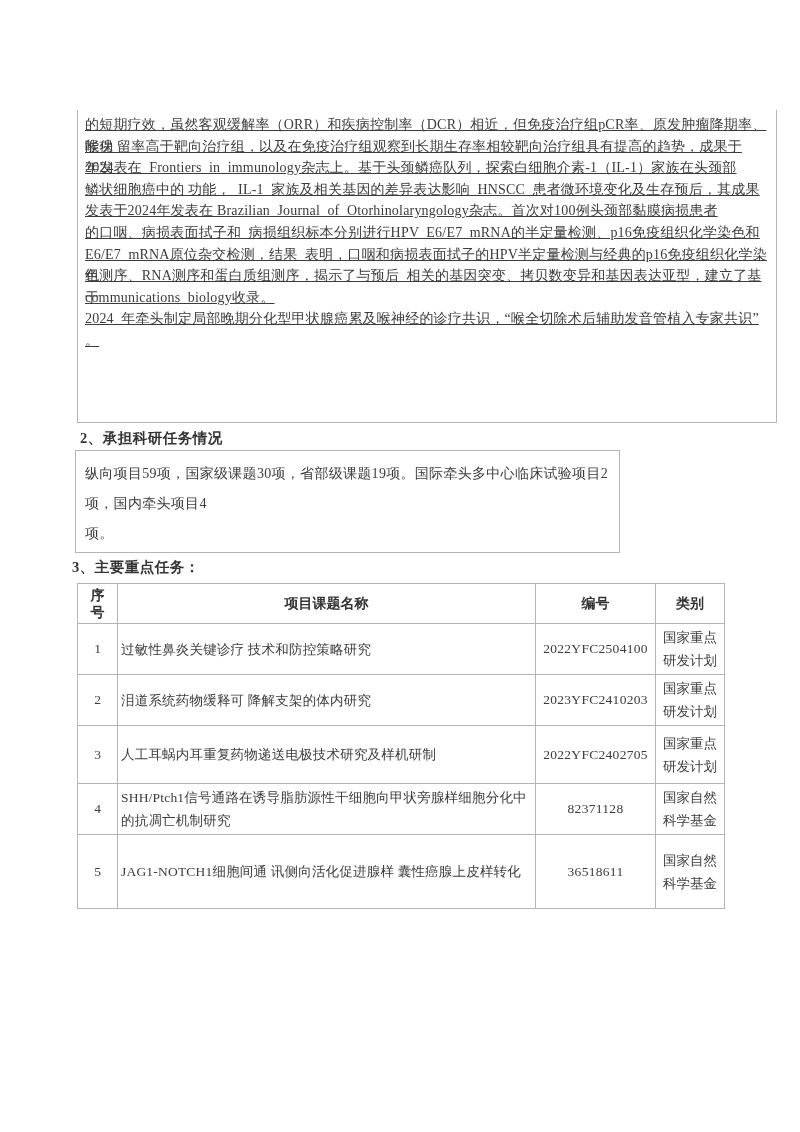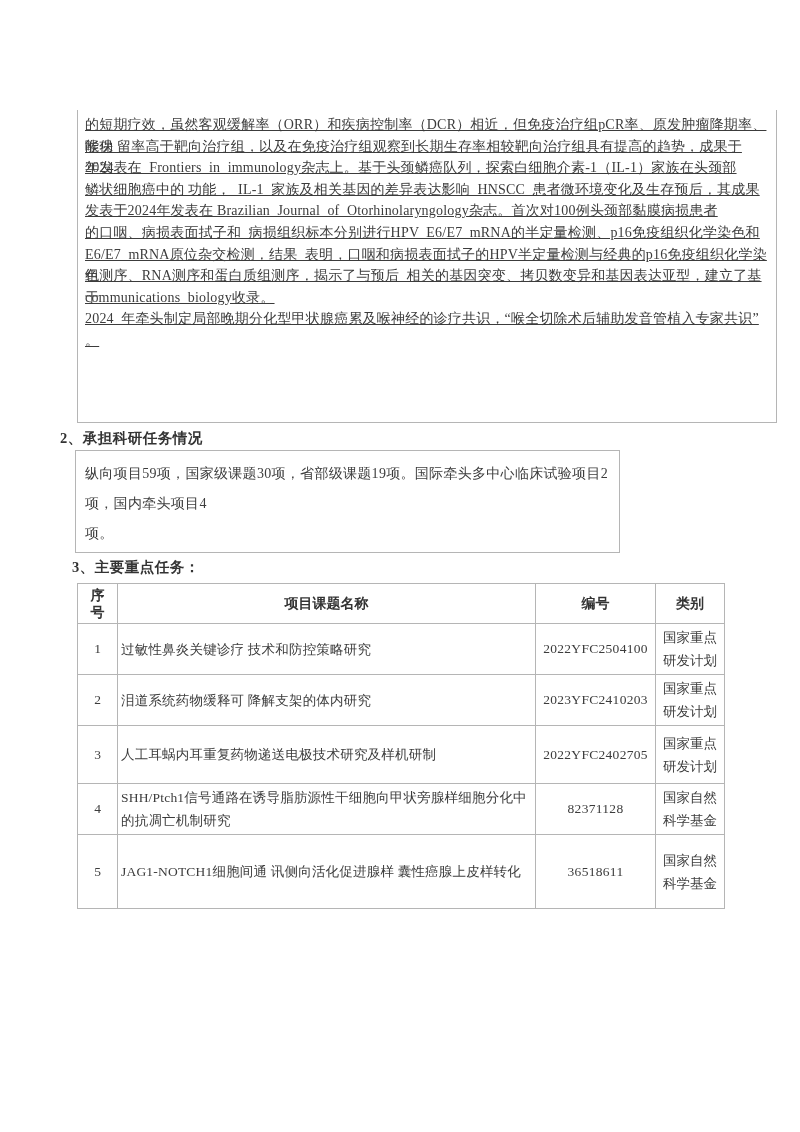--- a/index.html
+++ b/index.html
@@ -20,21 +20,21 @@
     font-size:14px;
     text-decoration:underline;
   }
   .pline{
     line-height:21.6px;height:21.6px;white-space:pre-wrap;
     letter-spacing:0.2px;
   }
 
   
   .h2{
-    position:absolute;left:60px;top:429px;
+    position:absolute;left:80px;top:429px;
     font-size:14.5px;font-weight:bold;color:#333333;letter-spacing:0.5px;
   }
   .box2{
     position:absolute;left:75px;top:450px;width:545px;height:103px;
     box-sizing:border-box;border:1px solid #b5b5b5;
     padding:8px 9px 0 9px;font-size:14px;
   }
   .bline{line-height:30px;white-space:pre-wrap;letter-spacing:0.3px;}
 
   

